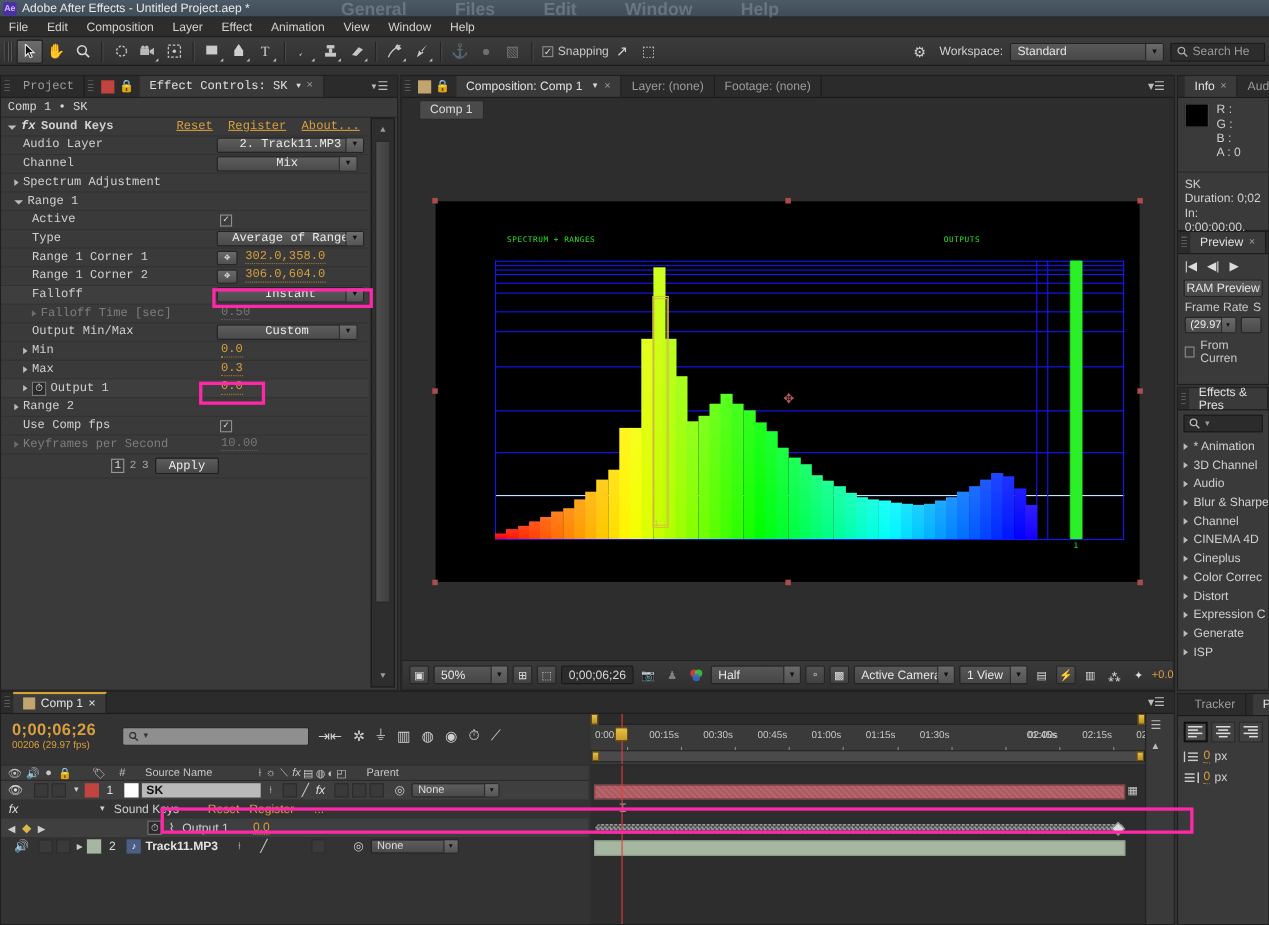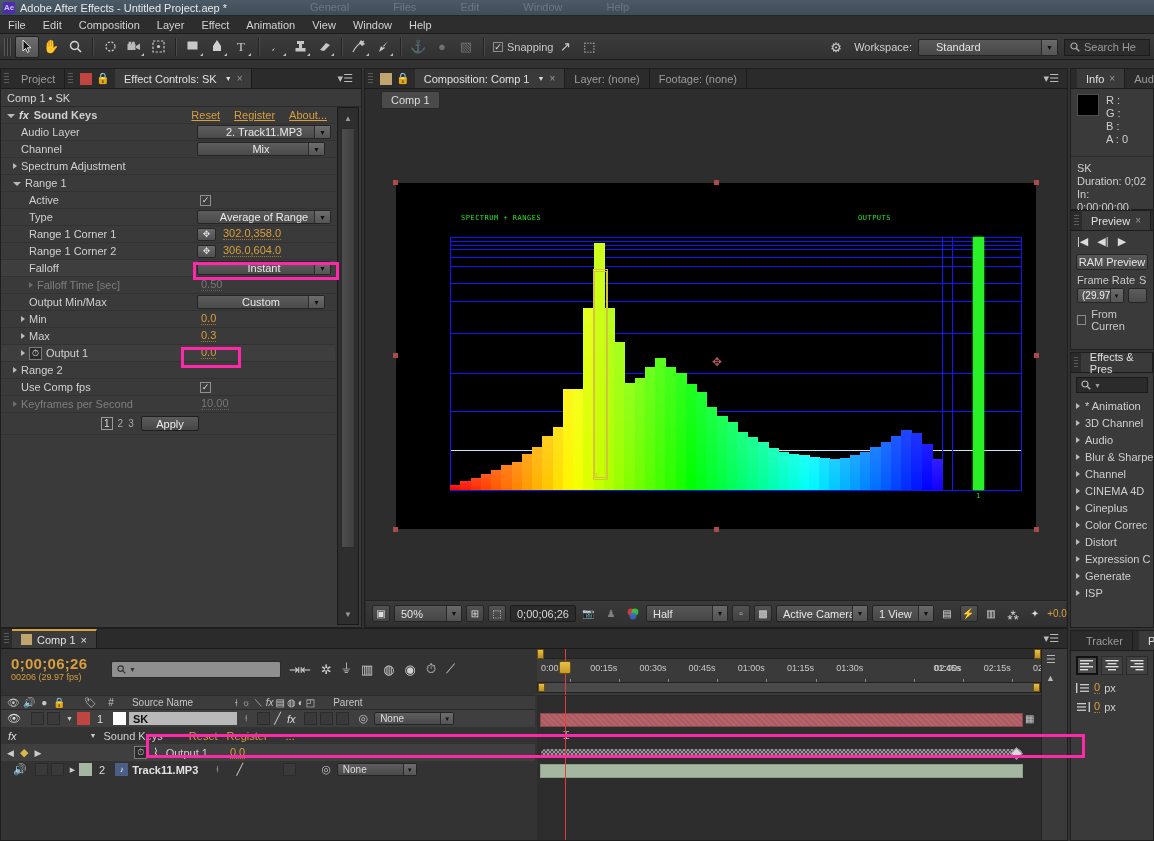--- a/index.html
+++ b/index.html
@@ -19,21 +19,21 @@
     display:flex; align-items:center; padding-left:3px;
     border-bottom:1px solid #20282e;
   }
   .ae-logo{
     width:12px;height:12px;background:#4b2ea8;color:#cdbcf5;
     font-size:8px;line-height:12px;text-align:center;font-weight:bold;
     border-radius:1px; margin-right:5px;
   }
   .title-text{ font-size:11px; color:#e8e8e8; white-space:nowrap;}
   .ghost-tabs{ position:absolute; left:310px; top:1px; display:flex; gap:44px; opacity:.26; }
-  .ghost-tabs span{ font-size:11px; color:#cfd8de;}
+  .ghost-tabs span{ font-size:16px; color:#cfd8de;font-weight:bold;}
 
   
   .menubar{
     position:absolute; left:0; top:16px; width:1154px; height:18px;
     background:#2d2d2d; border-bottom:1px solid #1c1c1c;
     display:flex; align-items:center; padding-left:8px; gap:17px;
   }
   .menubar span{ font-size:11px; color:#d2d2d2; cursor:default;}
 
   
@@ -55,21 +55,21 @@
     border-left:3px solid transparent; border-bottom:3px solid #bdbdbd;}
   .tsep{ width:1px;height:18px;background:#222; margin:0 5px; box-shadow:1px 0 0 #4a4a4a;}
   .snapwrap{ display:flex;align-items:center;gap:4px;margin-left:4px;}
   .cbx{ width:10px;height:10px;border:1px solid #8c8c8c;background:#3a3a3a;
         display:flex;align-items:center;justify-content:center;font-size:9px;color:#ddd;}
   .ws-wrap{ position:absolute; right:4px; top:2px; display:flex; align-items:center; gap:6px;}
   .ws-label{ font-size:11px;color:#d0d0d0;}
   .ws-select{
     width:140px;height:17px;background:linear-gradient(#585858,#474747);
     border:1px solid #222; border-radius:2px; display:flex;align-items:center;
-    padding-left:17px; font-size:11px;color:#e4e4e4; position:relative;}
+    padding-left:6px; font-size:11px;color:#e4e4e4; position:relative;}
   .ws-select .arw{ position:absolute; right:0; top:0; width:16px;height:15px;
     background:linear-gradient(#6a6a6a,#545454); border-left:1px solid #2a2a2a;
     display:flex;align-items:center;justify-content:center;font-size:7px;color:#111;}
   .search-box{ width:86px;height:17px;background:#2c2c2c;border:1px solid #1b1b1b;
     display:flex;align-items:center;gap:4px;padding-left:5px;font-size:11px;color:#9a9a9a;}
 
   
   .panel{ position:absolute; background:#333; border:1px solid #1e1e1e; }
   .ptabs{ height:20px; background:#2b2b2b; display:flex; align-items:stretch;
           border-bottom:1px solid #1b1b1b; }
@@ -79,21 +79,21 @@
     border-right:1px solid #1b1b1b;
   }
   .ptab.active{ background:#3a3a3a; color:#e0e0e0;}
   .ptab .x{ font-size:10px;color:#9a9a9a;}
   .tabgrip{ width:5px; background:repeating-linear-gradient(180deg,#5b5b5b 0 1px,#2b2b2b 1px 3px);
             margin:4px 3px; }
   .menu-dots{ margin-left:auto; padding:0 8px; display:flex;align-items:center;
               font-size:11px;color:#bbb;}
 
   
-  #effectControls{ left:0; top:68px; width:362px; height:560px; background:#3a3a3a;}
+  #effectControls{ left:0; top:68px; width:362px; height:560px; background:#3a3a3a;font-family:Liberation Mono, monospace;}
   .ec-head{ height:18px; background:#3a3a3a; display:flex; align-items:center;
             padding-left:6px; font-size:11px; color:#d7d7d7; border-bottom:1px solid #2a2a2a;}
   .ec-body{ position:absolute; left:0; top:38px; right:26px; bottom:0; overflow:hidden;}
   .row{ height:17px; display:flex; align-items:center; position:relative;
         border-bottom:1px solid #323232; }
   .row.alt{ background:#3e3e3e; }
   .row.title{ background:#3a3a3a; }
   .row .lbl{ font-size:11px; color:#d0d0d0; white-space:nowrap;}
   .row .lbl.dim{ color:#7e7e7e;}
   .tri{ width:0;height:0;border-left:4px solid #bbb;border-top:3px solid transparent;

